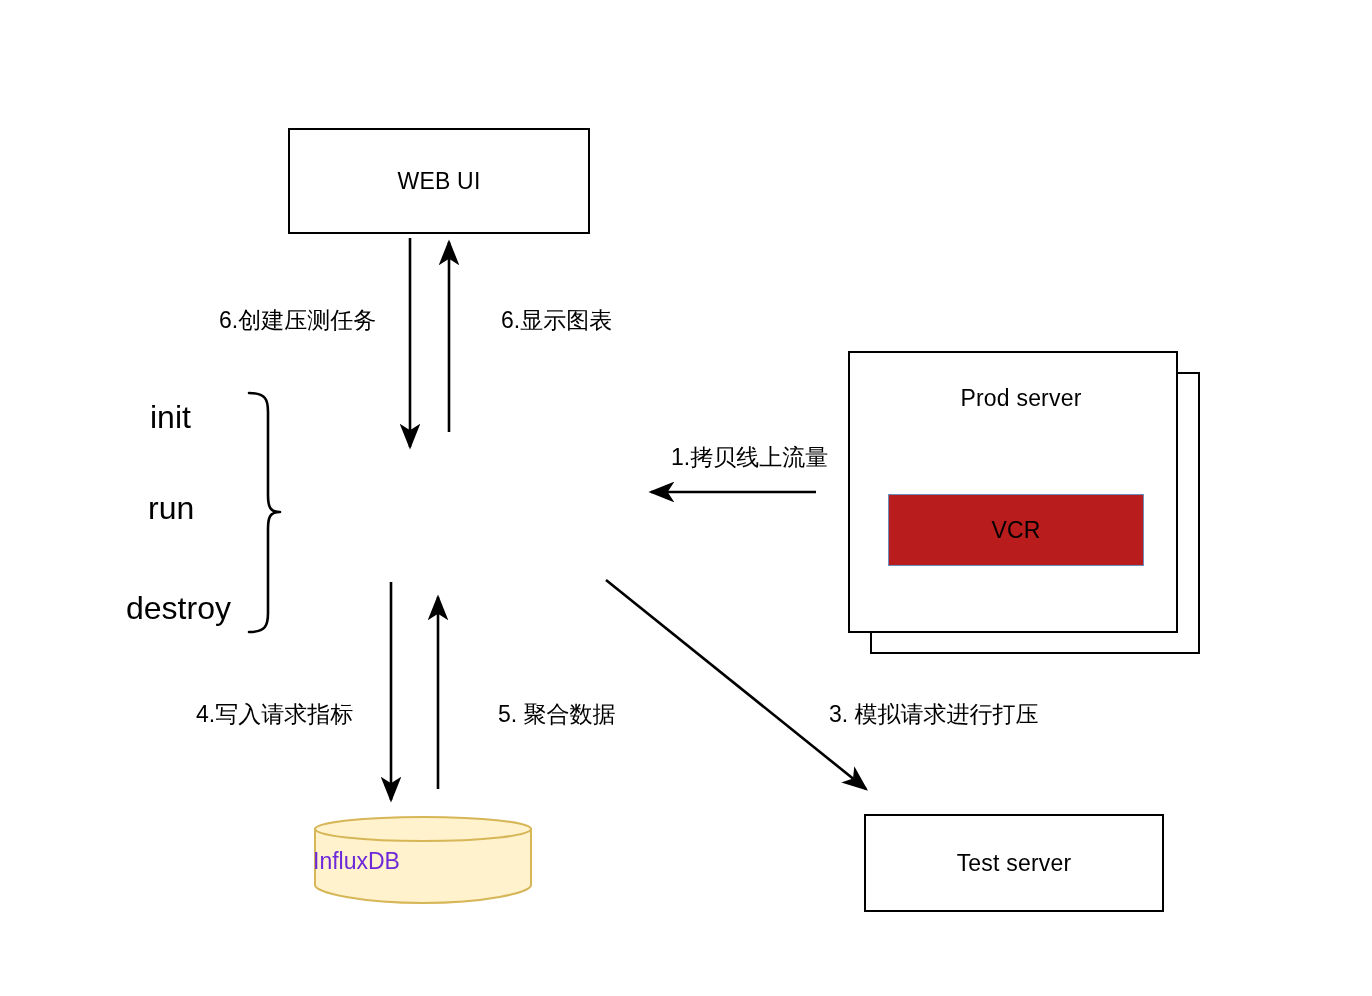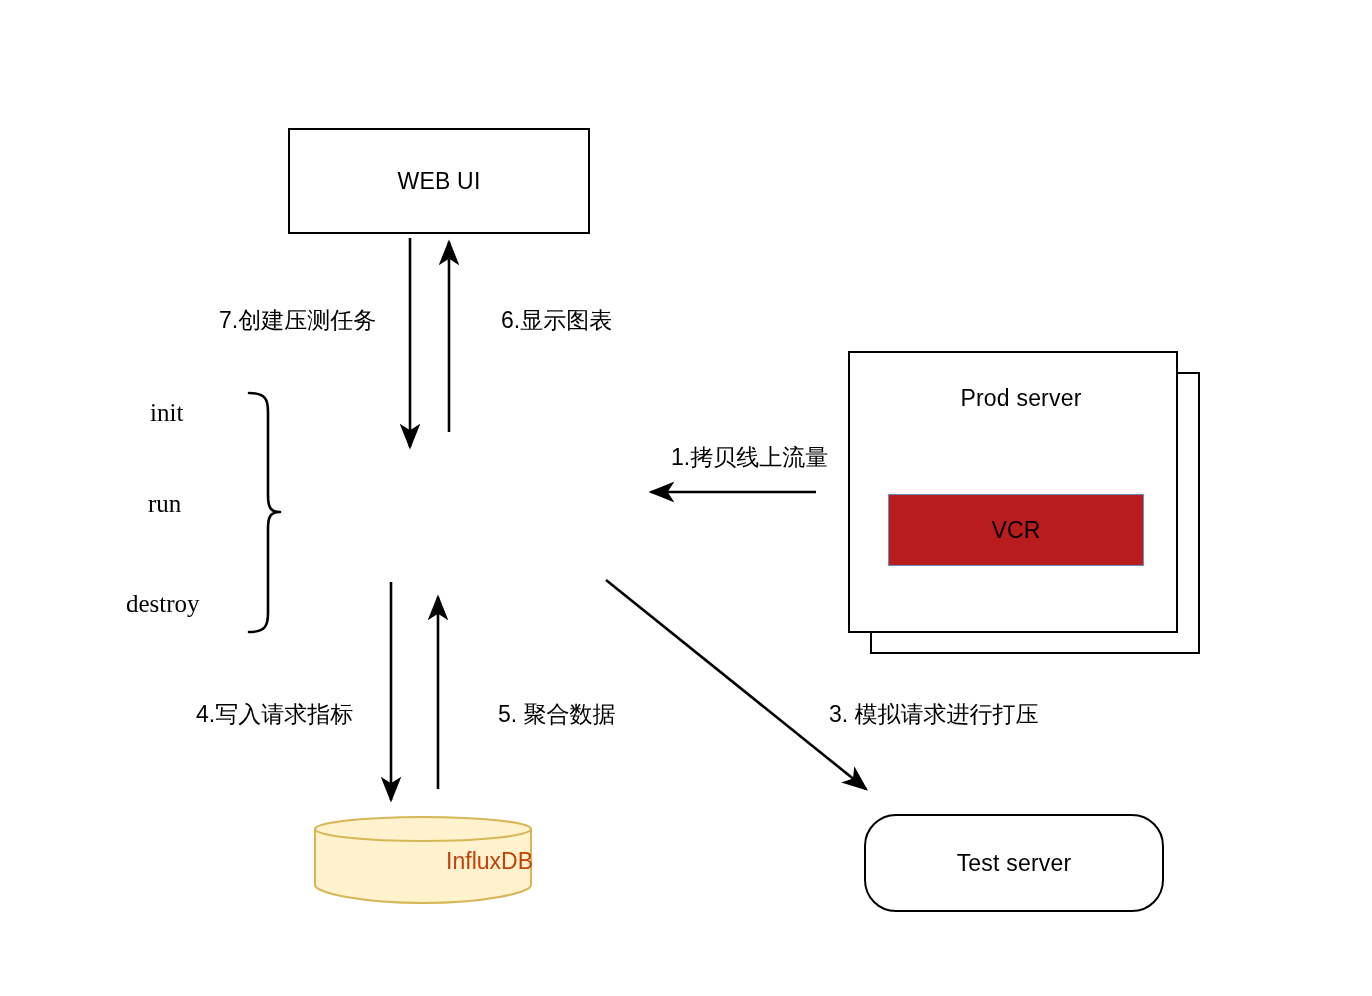--- a/index.html
+++ b/index.html
@@ -53,32 +53,31 @@
     white-space: nowrap;
   }
   .en-text {
     font-size: 23px;
     letter-spacing: 0.2px;
   }
   .cjk-text {
     font-size: 23px;
   }
   .lifecycle-text {
-    font-size: 25px;
-    font-family: Liberation Serif, serif;
+    font-size: 32px;
   }
   .cyl-wrap {
     position: absolute;
   }
   .cyl-label {
     position: absolute;
     width: 100%;
-    text-align: right;
+    text-align: left;
     font-size: 23px;
-    color: #c2410c;
+    color: #6d28d9;
   }
 </style>
 </head>
 <body>
 
 <div id="canvas">
 
   <svg class="svg-layer" viewBox="0 0 1372 996" width="1372" height="996">
     <defs>
       <marker id="arrowhead" markerWidth="10" markerHeight="8" refX="9" refY="4" orient="auto" markerUnits="strokeWidth">
@@ -116,21 +115,21 @@
 
   <div class="node rect-node" style="left:848px; top:351px; width:330px; height:282px; z-index:2; display:block;">
     <div class="label en-text" style="left:0; top:32px; width:100%; text-align:center; white-space:nowrap;margin-left:8px;">
       <span>Prod server</span>
     </div>
     <div class="node vcr-node en-text" style="left:38px; top:141px; width:256px; height:72px;">
       <span>VCR</span>
     </div>
   </div>
 
-  <div class="node rect-node en-text" style="left:864px; top:814px; width:300px; height:98px;border-radius:32px;">
+  <div class="node rect-node en-text" style="left:864px; top:814px; width:300px; height:98px;">
     <span>Test server</span>
   </div>
 
   <div class="cyl-wrap" style="left:313px; top:815px; width:220px; height:90px;">
     <svg width="220" height="90" viewBox="0 0 220 90">
       <path d="M2,14 L2,70 C2,78 50,88 110,88 C170,88 218,78 218,70 L218,14 Z" fill="#fff2cc" stroke="#d6b656" stroke-width="2"></path>
       <ellipse cx="110" cy="14" rx="108" ry="12" fill="#fff2cc" stroke="#d6b656" stroke-width="2"></ellipse>
     </svg>
     <div class="cyl-label" style="top:33px;">
       <span>InfluxDB</span>
@@ -141,21 +140,21 @@
     <span>init</span>
   </div>
   <div class="label lifecycle-text" style="left:148px; top:490px;">
     <span>run</span>
   </div>
   <div class="label lifecycle-text" style="left:126px; top:590px;">
     <span>destroy</span>
   </div>
 
   <div class="label cjk-text" style="left:219px; top:305px;">
-    <span>7.创建压测任务</span>
+    <span>6.创建压测任务</span>
   </div>
 
   <div class="label cjk-text" style="left:501px; top:305px;">
     <span>6.显示图表</span>
   </div>
 
   <div class="label cjk-text" style="left:638px; top:442px;margin-left:33px;">
     <span>1.拷贝线上流量</span>
   </div>
 

